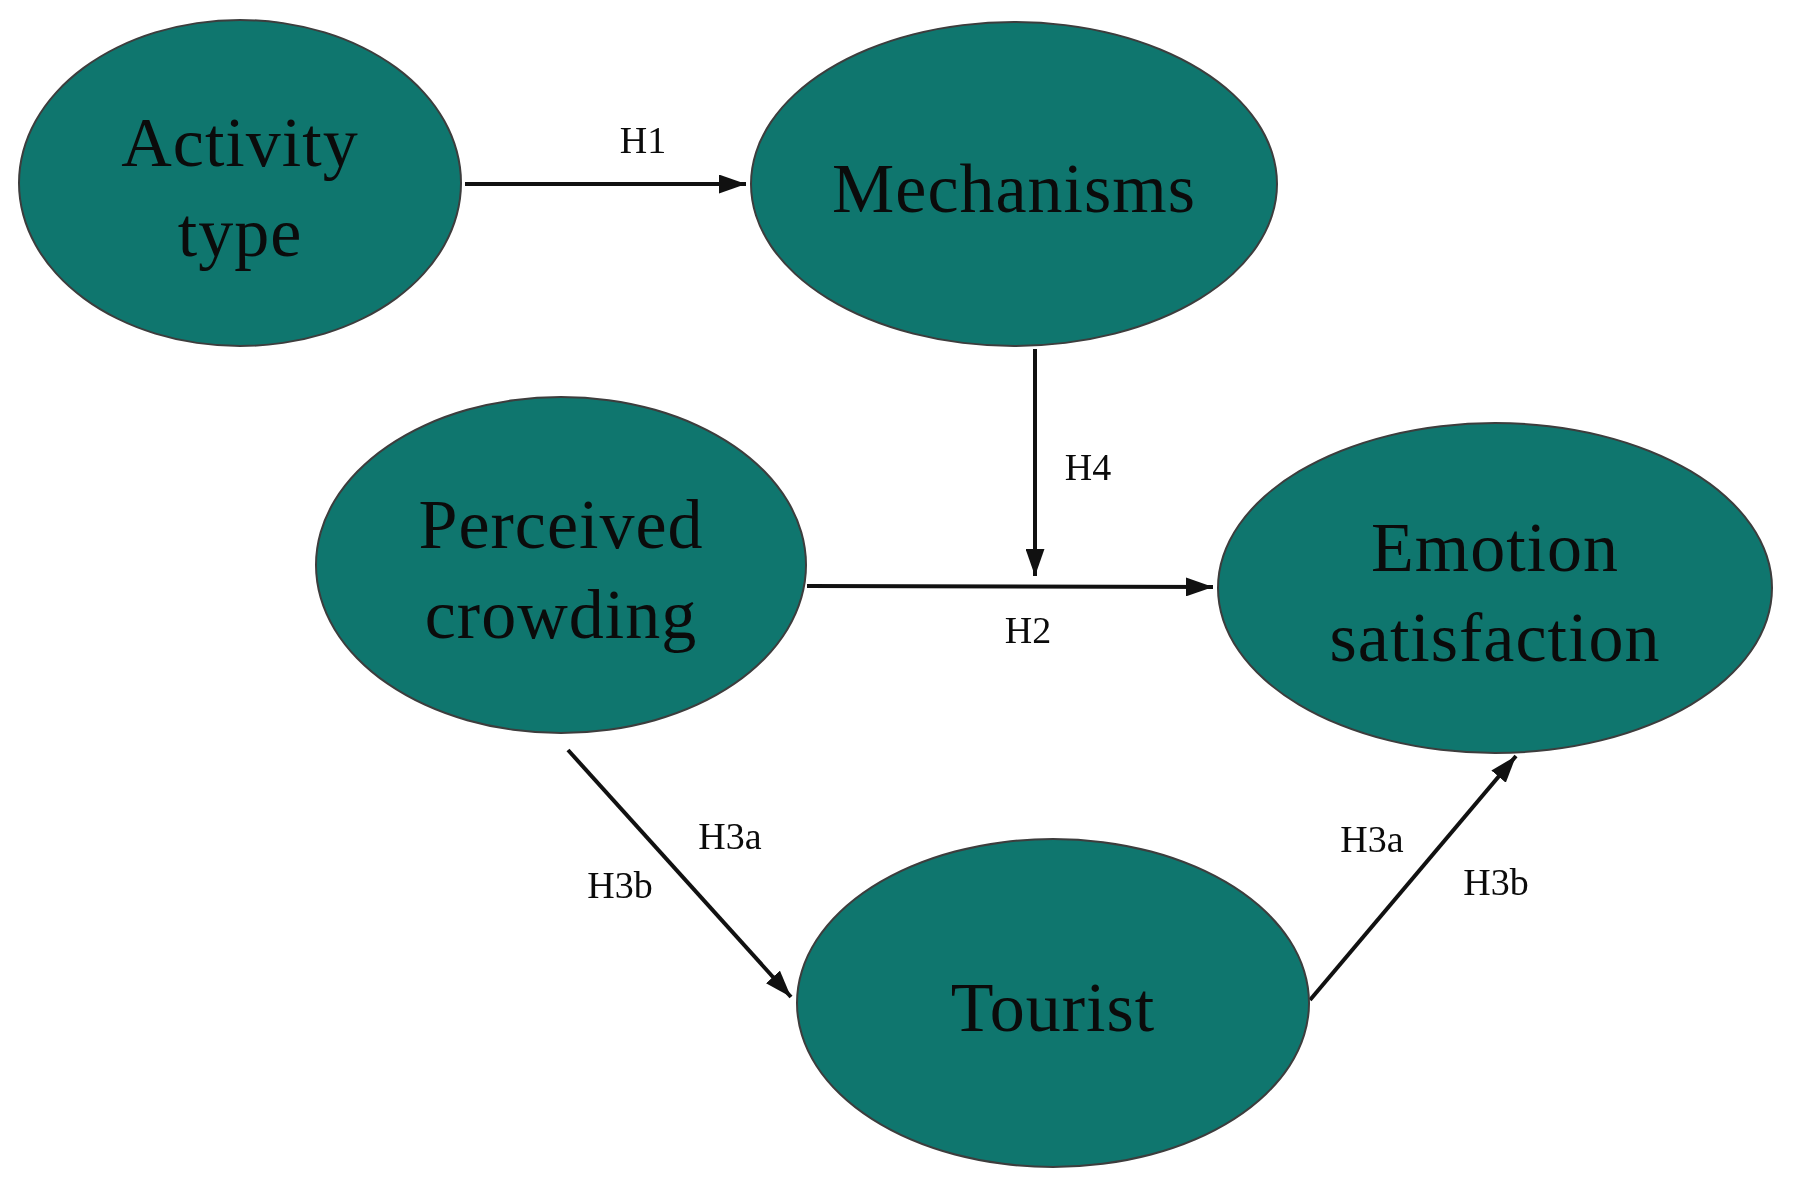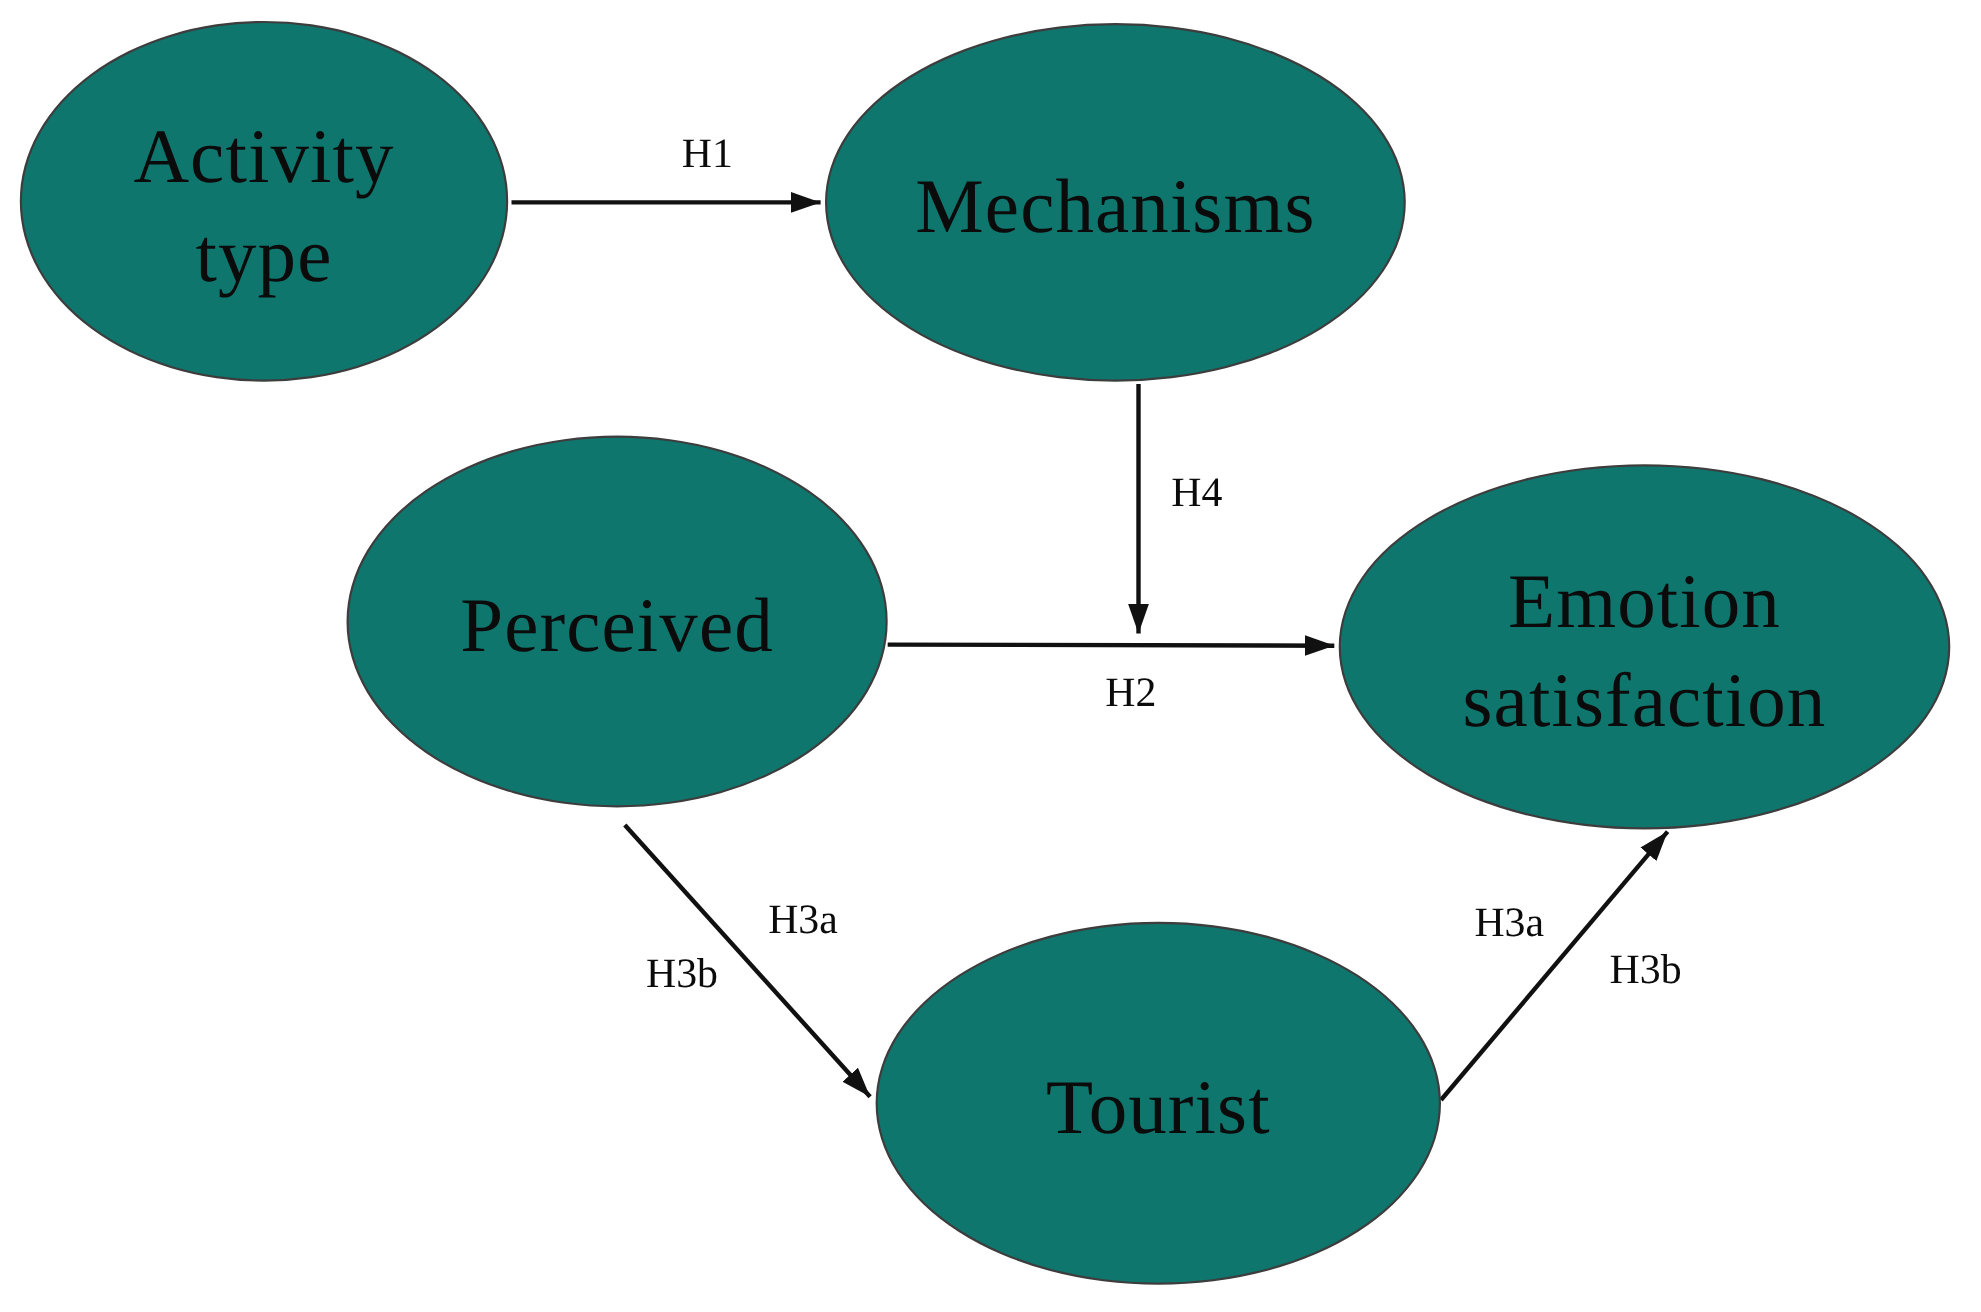--- a/index.html
+++ b/index.html
@@ -48,21 +48,21 @@
     white-space: nowrap;
   }
   
   #node-activity      { left: 18px;   top: 19px;  width: 444px; height: 328px; }
   #node-mechanisms    { left: 750px;  top: 21px;  width: 528px; height: 326px; justify-content: center; }
   #node-perceived     { left: 315px;  top: 396px; width: 492px; height: 338px; }
   #node-tourist       { left: 1217px; top: 422px; width: 556px; height: 332px; }
   #node-emotion       { left: 796px;  top: 838px; width: 514px; height: 330px; }
   
   #label-h1        { left: 643px;  top: 140px; }
-  #label-h4        { left: 1088px; top: 448px; }
+  #label-h4        { left: 1088px; top: 467px; }
   #label-h2        { left: 1028px; top: 630px; }
   #label-h3a-pc-em { left: 730px;  top: 836px; }
   #label-h3b-pc-em { left: 620px;  top: 885px; }
   #label-h3a-em-ts { left: 1372px; top: 839px; }
   #label-h3b-em-ts { left: 1496px; top: 882px; }
 </style>
 </head>
 <body>
 
 <div class="canvas">
@@ -89,20 +89,21 @@
 
   <div class="node" id="node-mechanisms">
     <div class="node-label">
       <div>Mechanisms</div>
     </div>
   </div>
 
   <div class="node" id="node-perceived">
     <div class="node-label">
       <div>Perceived</div>
+      <div>crowding</div>
     </div>
   </div>
 
   <div class="node" id="node-tourist">
     <div class="node-label">
       <div>Emotion</div>
       <div>satisfaction</div>
     </div>
   </div>
 

